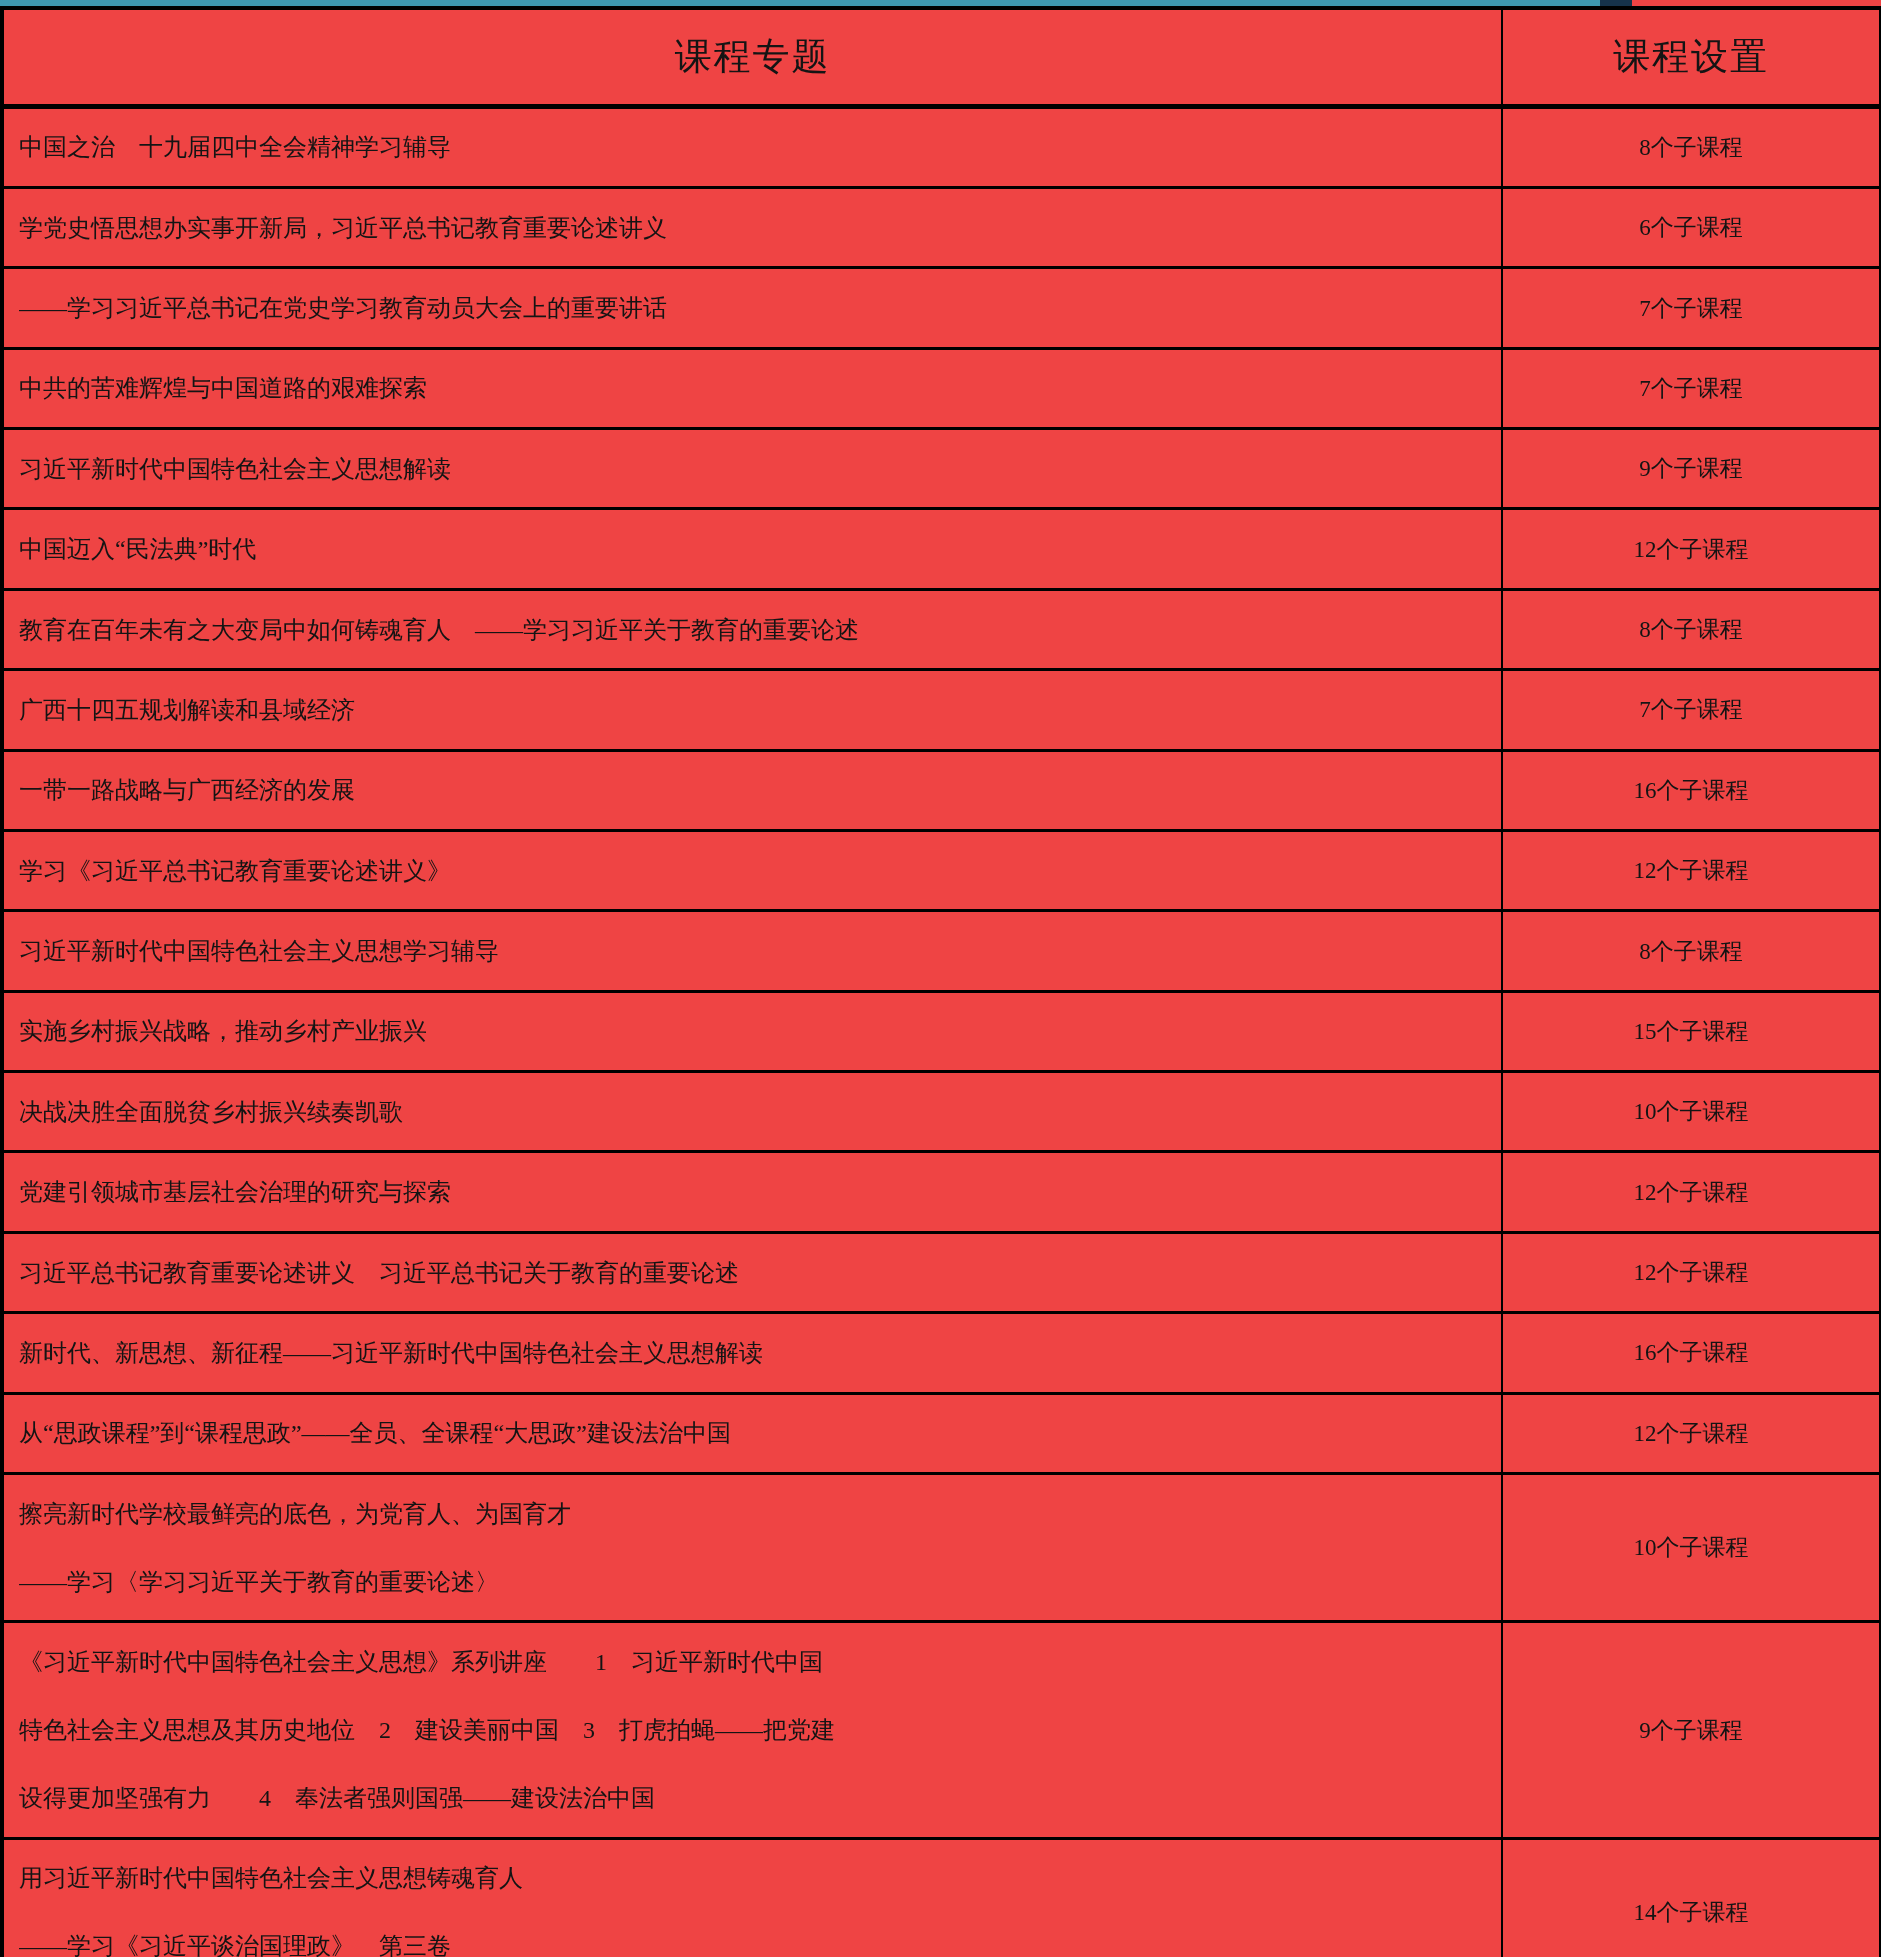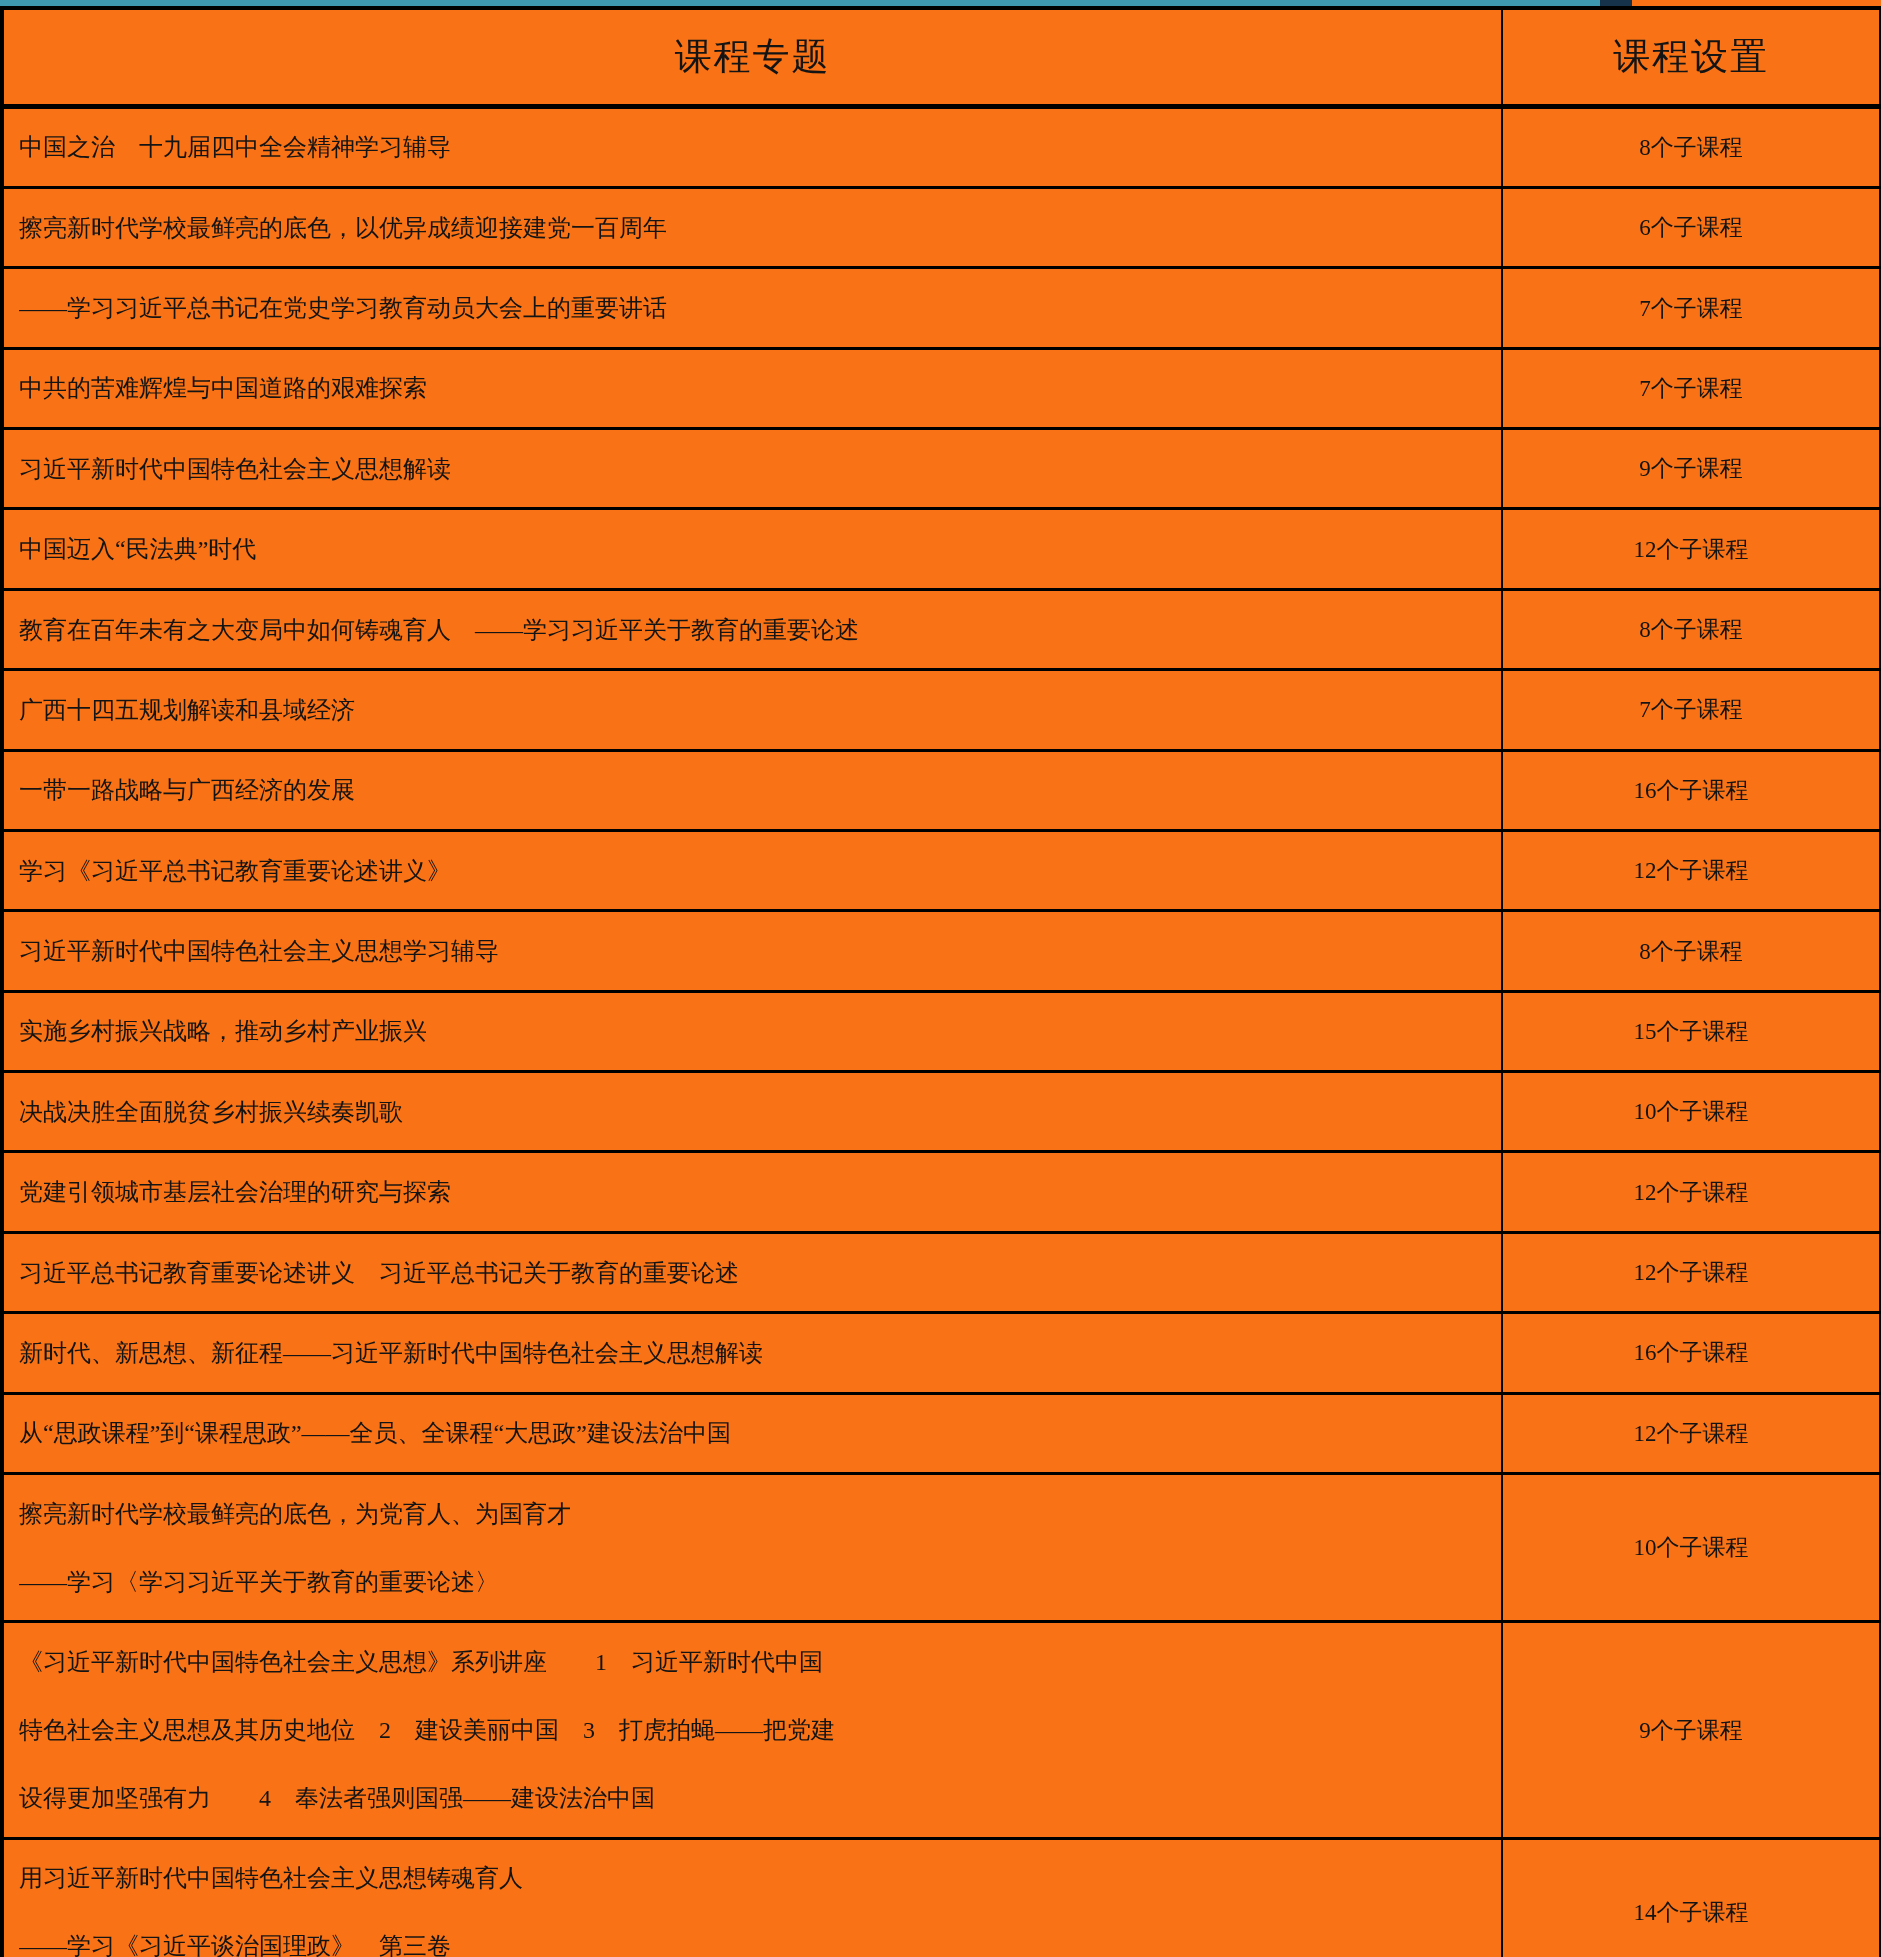--- a/index.html
+++ b/index.html
@@ -65,21 +65,21 @@
   }
   td.count {
     text-align: center;
     vertical-align: middle;
     font-size: 23px;
   }
 </style>
 </head>
 <body>
 
-<div class="page" style="background: #f97316; color: rgb(20, 20, 20); font-family: Liberation Serif, serif;">
+<div class="page" style="background: #ef4444; color: rgb(20, 20, 20); font-family: Liberation Serif, serif;">
   <div class="accent-bar" style="background: rgb(62, 152, 176);">
     <div class="accent-tip" style="background: rgb(22, 50, 74);"></div>
   </div>
   <table class="course-table">
     <colgroup>
       <col style="width:1500px">
       <col style="width:379px">
     </colgroup>
     <thead>
       <tr>
@@ -89,21 +89,21 @@
     </thead>
     <tbody id="table-body">
         <tr>
           <td class="topic">
             <div class="cell-line">中国之治　十九届四中全会精神学习辅导</div>
           </td>
           <td class="count">8个子课程</td>
         </tr>
         <tr>
           <td class="topic">
-            <div class="cell-line">擦亮新时代学校最鲜亮的底色，以优异成绩迎接建党一百周年</div>
+            <div class="cell-line">学党史悟思想办实事开新局，习近平总书记教育重要论述讲义</div>
           </td>
           <td class="count">6个子课程</td>
         </tr>
         <tr>
           <td class="topic">
             <div class="cell-line">——学习习近平总书记在党史学习教育动员大会上的重要讲话</div>
           </td>
           <td class="count">7个子课程</td>
         </tr>
         <tr>

